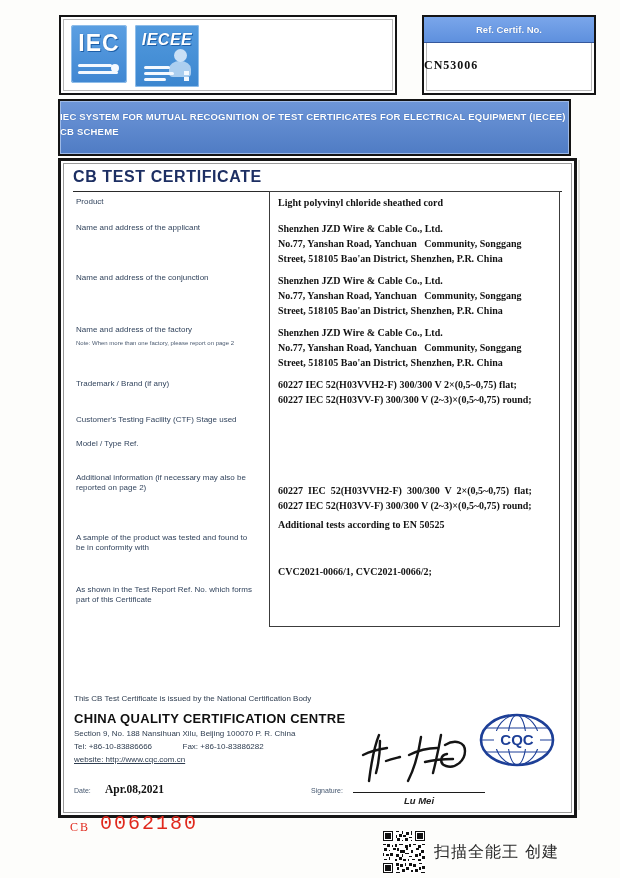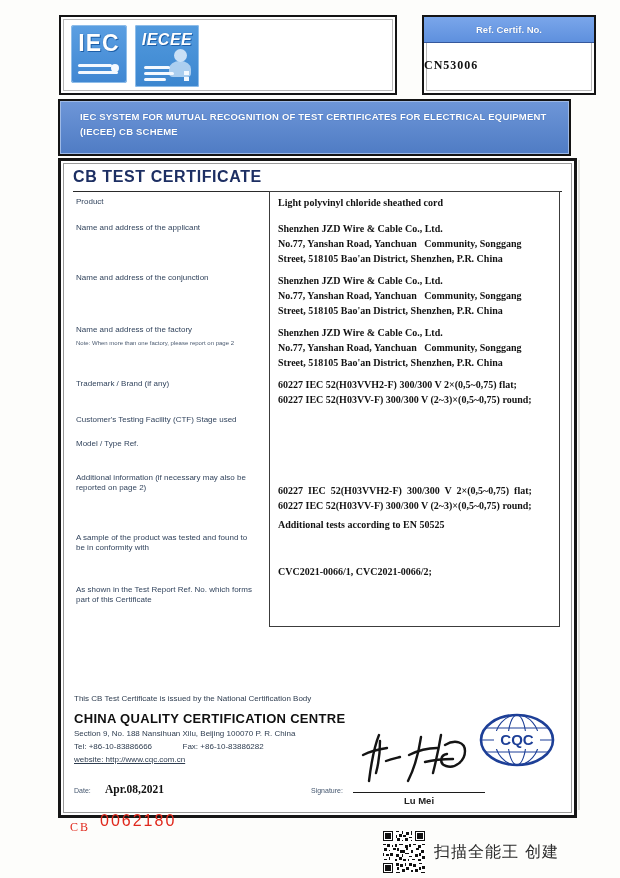--- a/index.html
+++ b/index.html
@@ -57,21 +57,21 @@
   .ref-value{
     font-family:"Liberation Serif",serif;font-weight:bold;font-size:12px;
     letter-spacing:1px;text-align:left;margin-top:15px;color:#111;
   }
   
   .banner{
     border:2px solid #141414;
     background:linear-gradient(#6e96d8,#4f7cc4);
     box-shadow:inset 0 0 0 1px #9db9e6;
     color:#fff;font-weight:bold;font-size:9.5px;line-height:1.6;
-    padding:8px 20px;box-sizing:border-box;
+    padding:8px 0;box-sizing:border-box;
     text-shadow:0 0 1px #2d5ca8;
     letter-spacing:.2px;
   }
   
   .cert-box{
     border:3px solid #161616;background:#fff;
     box-shadow:inset 0 0 0 2px #fff, inset 0 0 0 3px #9a9a9a;
   }
   .cert-title{
     position:absolute;left:12px;right:12px;top:7px;
@@ -92,25 +92,25 @@
     font-size:10px;color:#121212;line-height:1.5;
     padding:3px 6px 0 8px;box-sizing:border-box;
     white-space:pre-wrap;
   }
   .issued-note{font-size:8px;color:#2e3d50;}
   .ncb-name{font-weight:bold;font-size:13px;color:#101010;letter-spacing:.3px;}
   .ncb-line{font-size:8px;color:#2e3d50;}
   .small-cap{font-size:7px;color:#465870;}
   .date-value{font-family:"Liberation Serif",serif;font-weight:bold;font-size:11.5px;color:#121212;}
   .sig-line{border-top:1.6px solid #1c1c1c;width:132px;}
-  .sig-name{font-size:9.5px;font-weight:bold;color:#222;text-align:center;width:132px;}
+  .sig-name{font-size:9.5px;font-weight:bold;color:#222;text-align:center;width:132px;font-style:italic;}
   
   .cb-red{color:#e0281c;}
   .cb-prefix{font-family:"Liberation Serif",serif;font-size:12px;letter-spacing:2px;}
-  .cb-digits{font-family:Liberation Sans, sans-serif;font-size:16px;letter-spacing:2px;}
+  .cb-digits{font-family:Liberation Mono, monospace;font-size:20px;letter-spacing:2px;}
   .wm-text{font-size:16px;color:#2a2a2a;font-family:"DejaVu Sans",sans-serif;letter-spacing:1px;}
   .scan-line{background:#c9c9c4;}
 </style>
 </head>
 <body>
 
 <div class="abs hdr-box" style="left:59px;top:15px;width:334px;height:76px;">
   <div class="logo-row">
     <div class="iec-square">
       <div class="iec-text">IEC</div>

